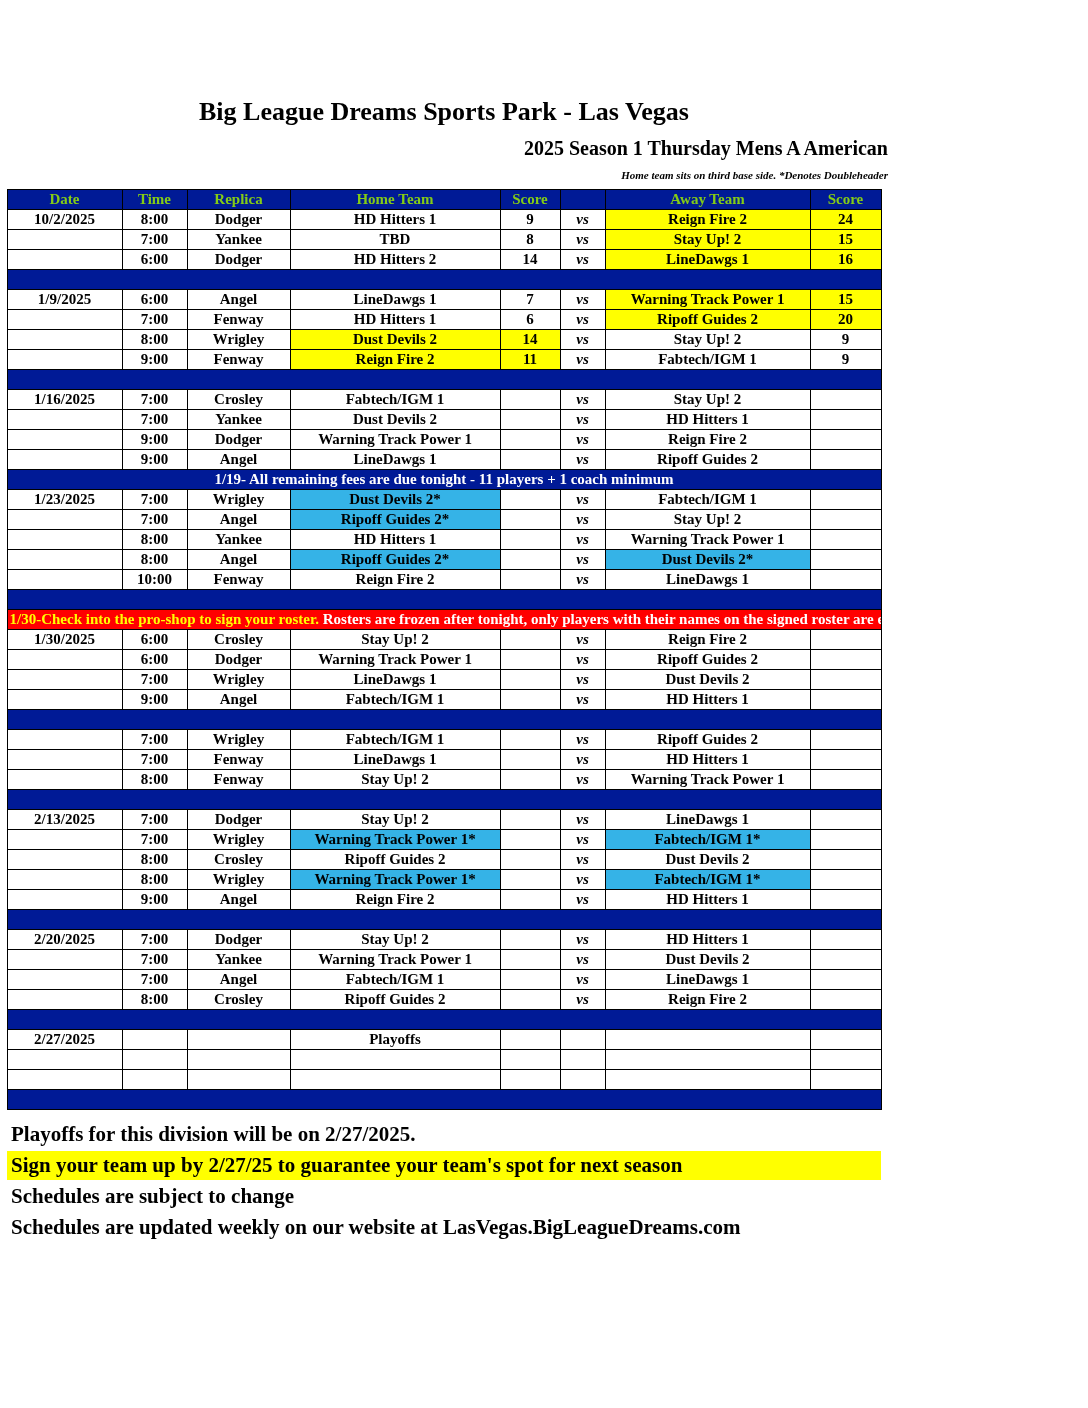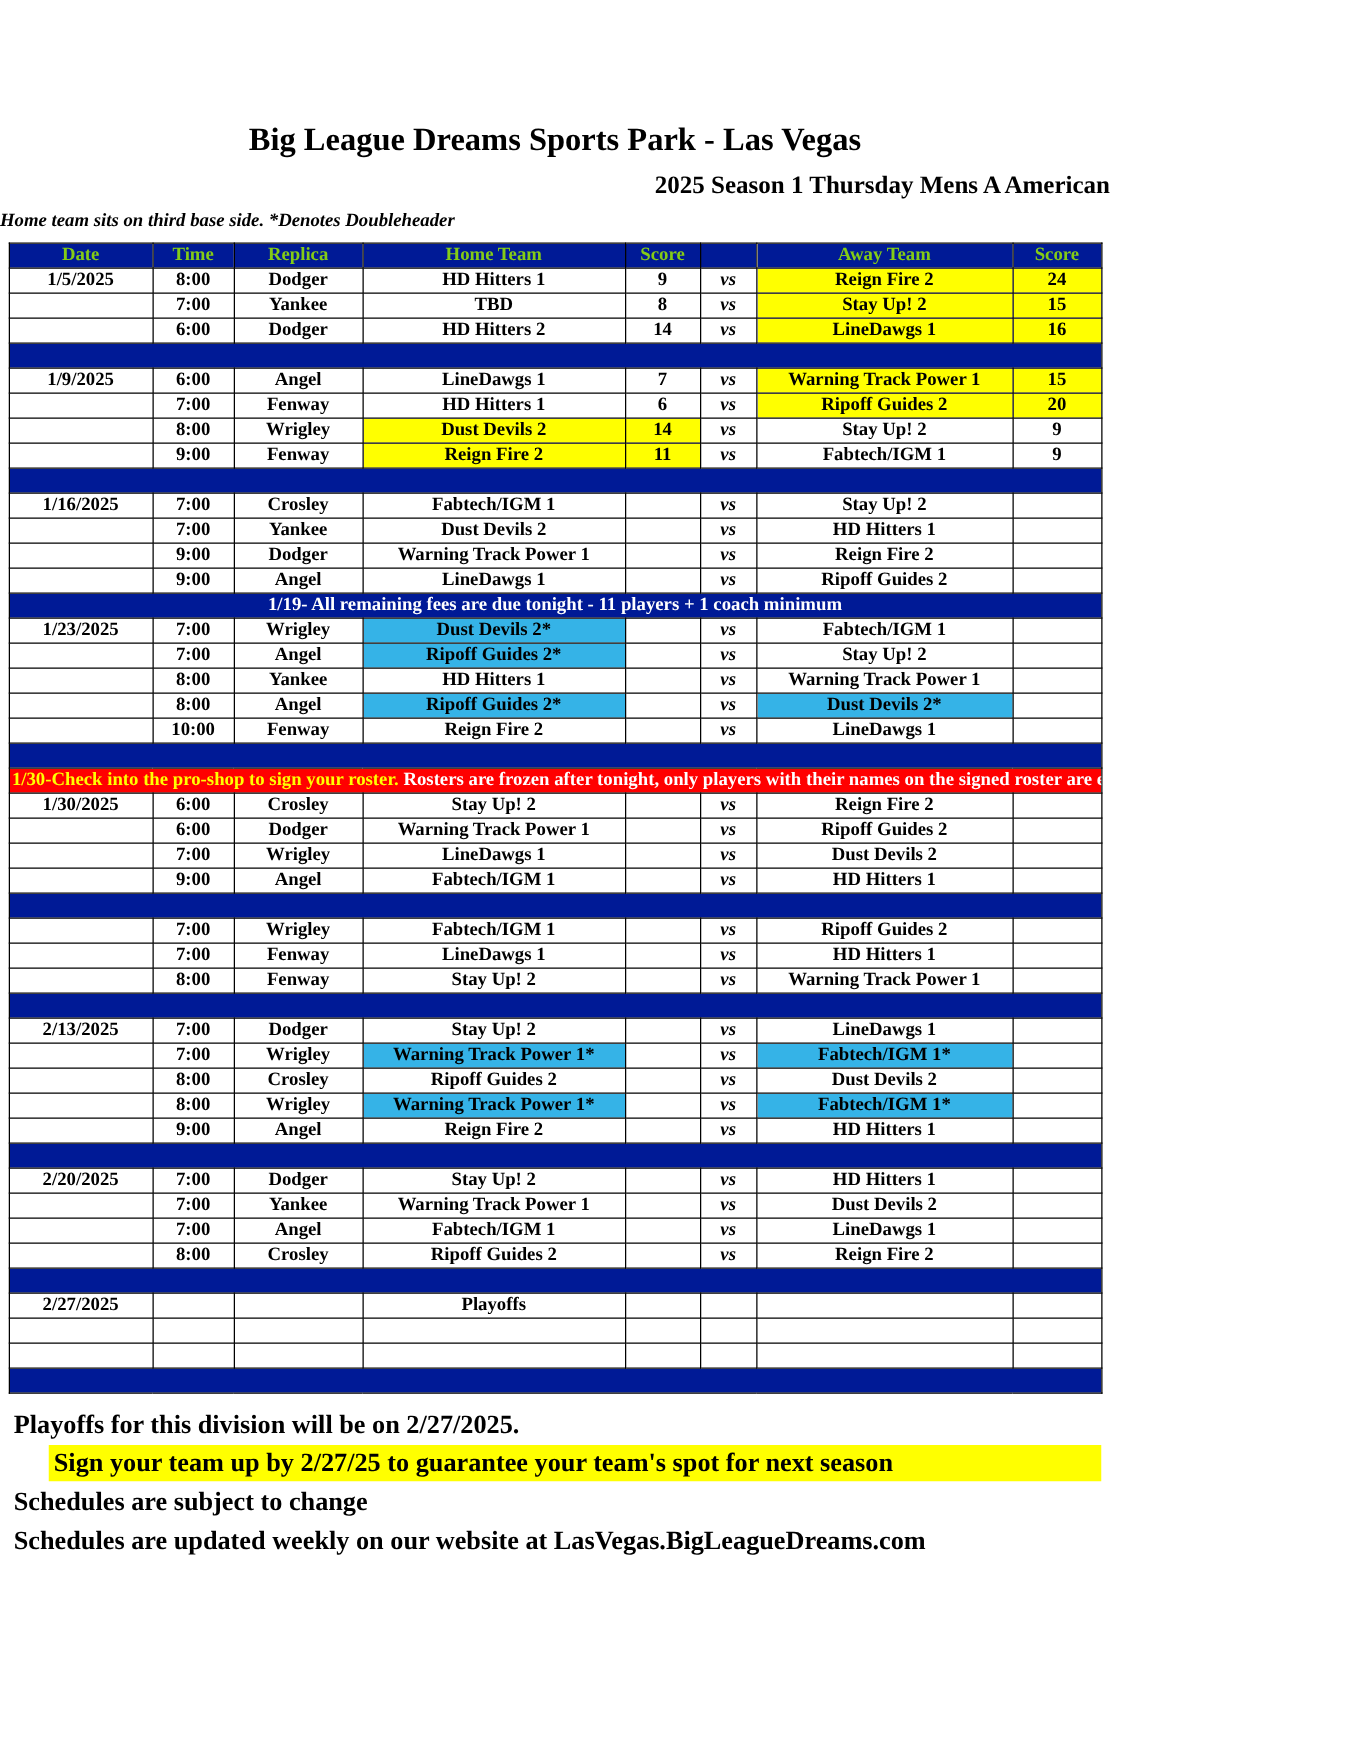--- a/index.html
+++ b/index.html
@@ -27,22 +27,22 @@
     font-weight:bold;
     line-height:1.1;
   }
   .page-subtitle{
     text-align:right;
     font-size:20px;
     font-weight:bold;
     margin-top:10px;
   }
   .page-note{
-    text-align:left;
-    font-size:15px;
+    text-align:right;
+    font-size:11px;
     font-weight:bold;
     font-style:italic;
     margin-top:9px;
   }
   table.schedule{
     border-collapse:collapse;
     table-layout:fixed;
     width:874px;
     margin:8px auto 0 auto;
   }
@@ -86,21 +86,20 @@
   }
   .footer-line{
     font-size:21px;
     font-weight:bold;
     padding:2px 4px;
     line-height:1.2;
     margin-bottom:2px;
   }
   .footer-line.highlight{
     background:var(--yellow);
-    margin-left:32px;
   }
 </style>
 </head>
 <body>
 
 <div class="page">
   <div class="page-title">Big League Dreams Sports Park - Las Vegas</div>
   <div class="page-subtitle">2025 Season 1 Thursday Mens A American</div>
   <div class="page-note">Home team sits on third base side.  *Denotes Doubleheader</div>
 
@@ -122,21 +121,21 @@
           <th>Replica</th>
           <th>Home Team</th>
           <th>Score</th>
           <th></th>
           <th>Away Team</th>
           <th>Score</th>
         </tr>
     </thead>
     <tbody>
         <tr>
-          <td>1/5/2025</td>
+          <td>10/2/2025</td>
           <td>8:00</td>
           <td>Dodger</td>
           <td>HD Hitters 1</td>
           <td>9</td>
           <td class="vs-cell">vs</td>
           <td class="hl-yellow">Reign Fire 2</td>
           <td class="hl-yellow">24</td>
         </tr>
         <tr>
           <td></td>

